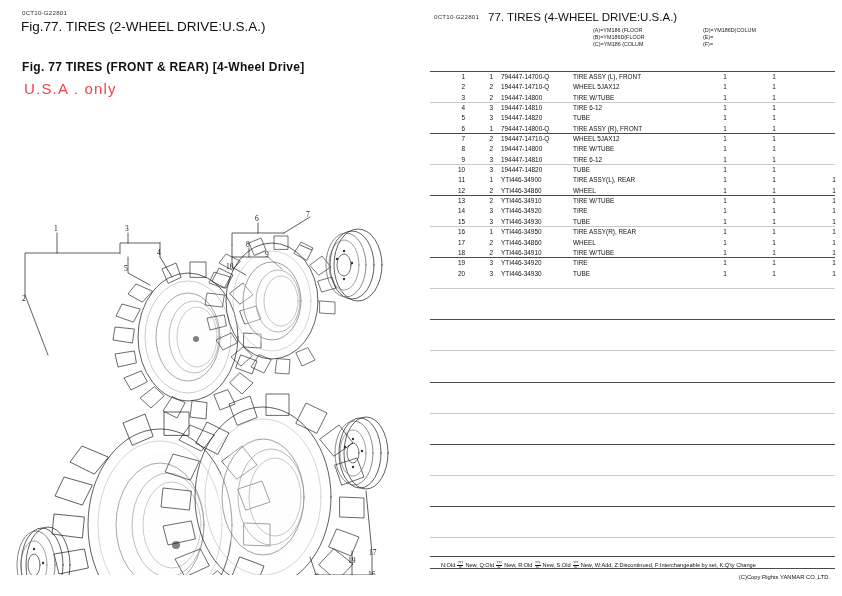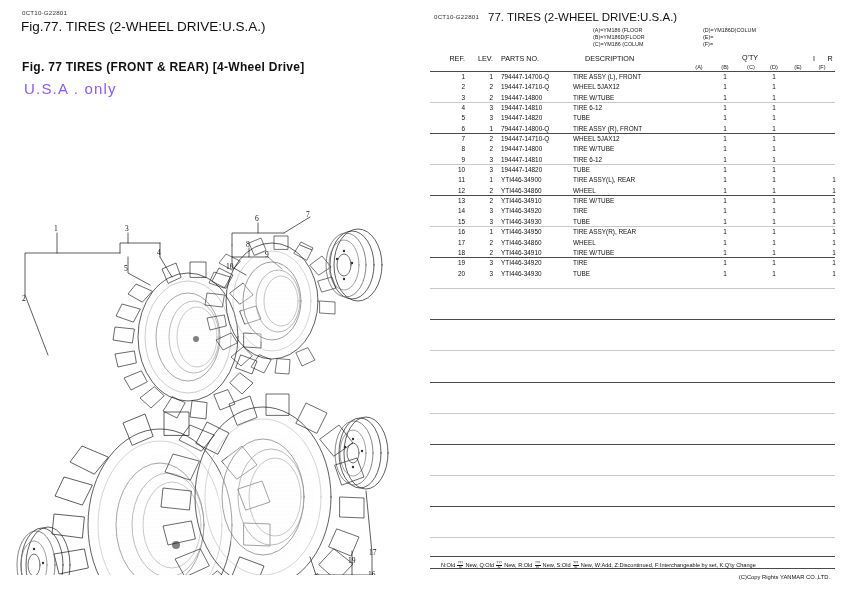--- a/index.html
+++ b/index.html
@@ -43,21 +43,21 @@
     font-weight: bold;
     letter-spacing: 0.3px;
     color: #111;
     white-space: nowrap;
   }
   #usa-only {
     position: absolute;
     left: 24px; top: 80px;
     font-size: 15px;
     letter-spacing: 1.2px;
-    color: #8b5cf6;
+    color: #ef4444;
     white-space: nowrap;
   }
   #illustration {
     position: absolute;
     left: 0; top: 105px;
     width: 425px; height: 470px;
   }
 
   
   #right-panel {
@@ -416,54 +416,37 @@
       <text x="348" y="458">19</text>
       <text x="368" y="472">16</text>
       <text x="369" y="450">17</text>
     </g>
   </svg>
 </div>
 
 <div id="right-panel">
 
   <div id="doc-code-right">0CT10-G22801</div>
-  <div id="fig-title-right">77.  TIRES (2-WHEEL DRIVE:U.S.A.)</div>
+  <div id="fig-title-right">77.  TIRES (4-WHEEL DRIVE:U.S.A.)</div>
 
   <div id="model-legend">
       <div class="leg-row">
         <div class="leg-col">(A)=YM186 (FLOOR</div>
         <div class="leg-col">(D)=YM186D(COLUM</div>
       </div>
       <div class="leg-row">
         <div class="leg-col">(B)=YM186D(FLOOR</div>
         <div class="leg-col">(E)=</div>
       </div>
       <div class="leg-row">
         <div class="leg-col">(C)=YM186 (COLUM</div>
         <div class="leg-col">(F)=</div>
       </div>
     </div>
 
-  <div id="table-head">
-    <div class="hlabel" style="left:22px;  top:4px; width:18px; text-align:right;">REF.</div>
-    <div class="hlabel" style="left:48px;  top:4px; width:20px; text-align:right;">LEV.</div>
-    <div class="hlabel" style="left:76px;  top:4px;">PARTS NO.</div>
-    <div class="hlabel" style="left:160px; top:4px;">DESCRIPTION</div>
-    <div class="hlabel" style="left:300px; top:3px; width:50px; text-align:center;">Q'TY</div>
-    <div class="hlabel" style="left:382px; top:4px; width:14px; text-align:center;">I</div>
-    <div class="hlabel" style="left:398px; top:4px; width:14px; text-align:center;">R</div>
-    <div id="qty-subheaders">
-        <div class="sub" style="left: 266px; top: 14px; width: 16px; text-align: center;">(A)</div>
-        <div class="sub" style="left: 292px; top: 14px; width: 16px; text-align: center;">(B)</div>
-        <div class="sub" style="left: 318px; top: 14px; width: 16px; text-align: center;">(C)</div>
-        <div class="sub" style="left: 341px; top: 14px; width: 16px; text-align: center;">(D)</div>
-        <div class="sub" style="left: 365px; top: 14px; width: 16px; text-align: center;">(E)</div>
-        <div class="sub" style="left: 389px; top: 14px; width: 16px; text-align: center;">(F)</div>
-      </div>
-  </div>
 
   <div id="table-body">
       <div class="rule-dark" style="top: -1px;"></div>
       <div class="trow">
         <div class="c c-ref">1</div>
         <div class="c c-lev">1</div>
         <div class="c c-part">794447-14700-Q</div>
         <div class="c c-desc">TIRE ASSY (L), FRONT</div>
         <div class="c c-qb">1</div>
         <div class="c c-qd">1</div>

